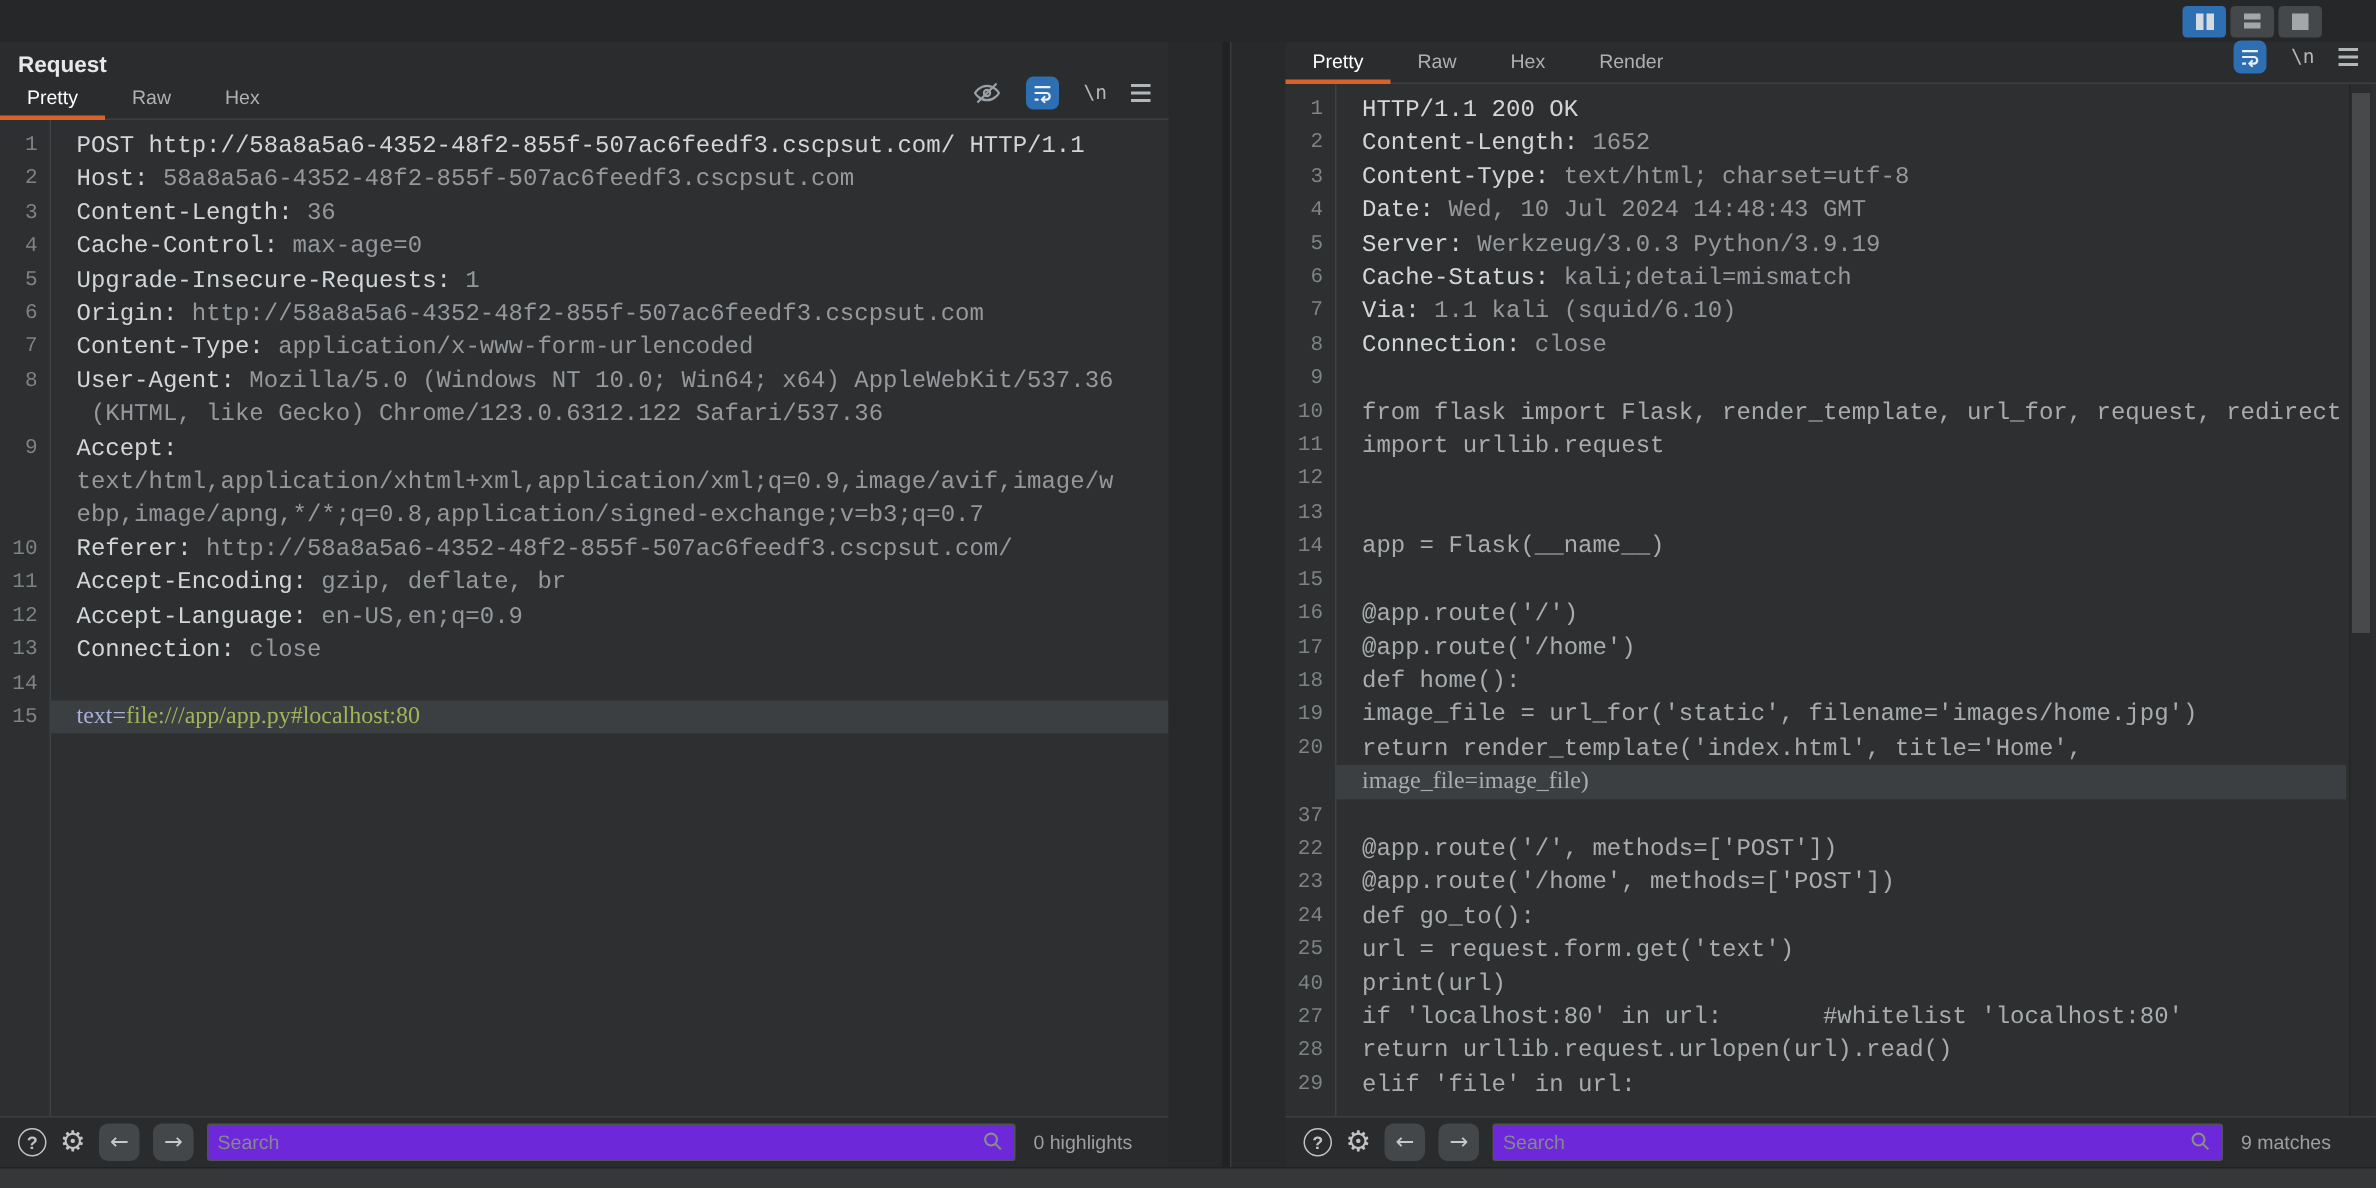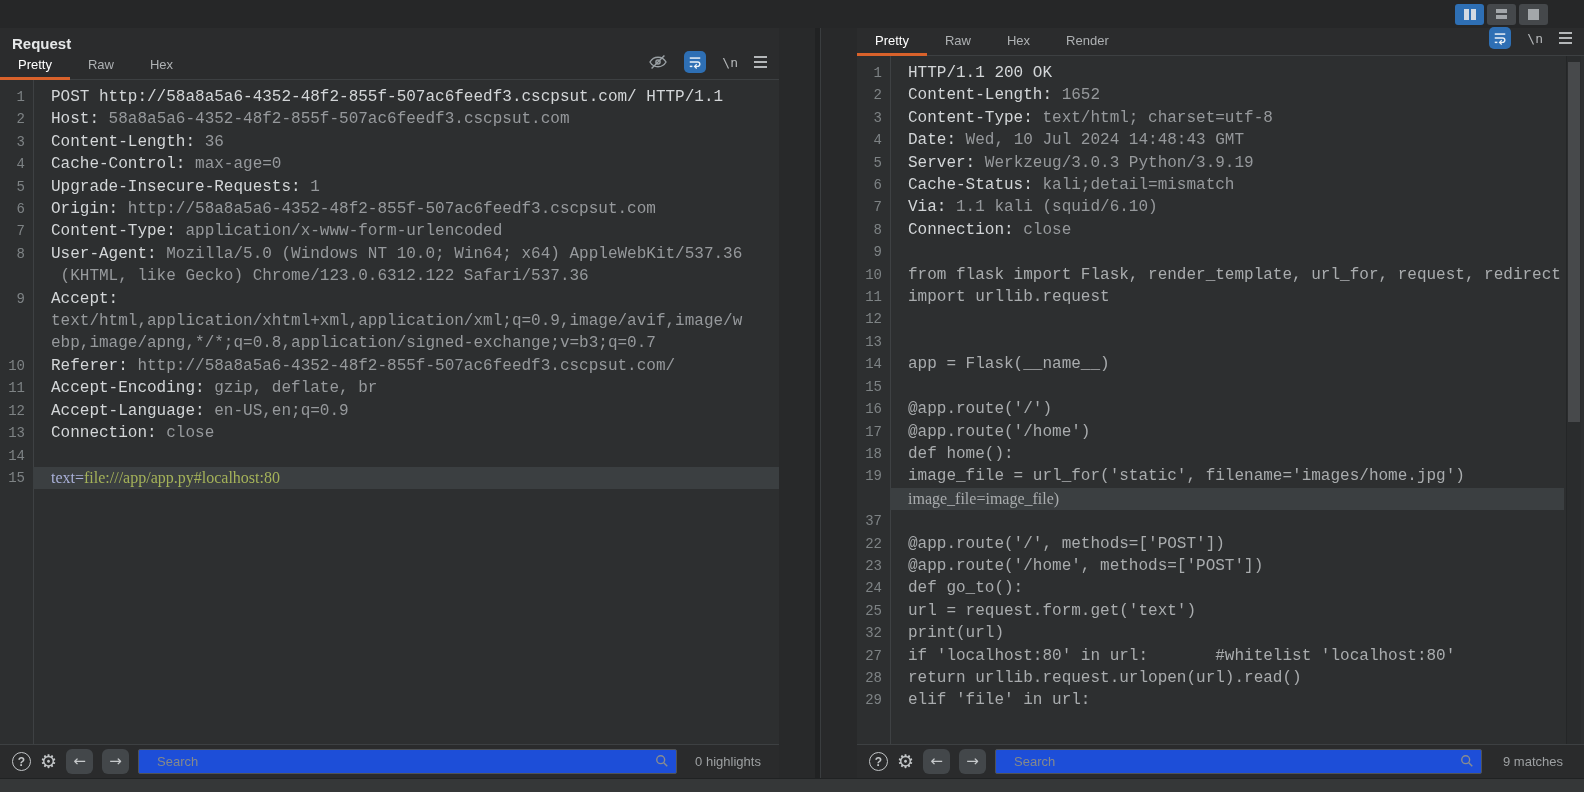--- a/index.html
+++ b/index.html
@@ -57,24 +57,24 @@
   
   .scrollbar { position:absolute; top:0; bottom:0; right:3px; width:15px; background:#2a2c2d; border-left:1px solid #242627; }
   .thumb { position:absolute; top:6px; left:1px; right:1px; height:360px; background:#47494b; }
 
   
   .searchbar { height:34px; flex:none; background:#2a2b2c; border-top:1px solid #3d4042; display:flex; align-items:center; padding:0 12px; gap:9px; }
   .help { width:19px; height:19px; border:1.5px solid #c2c5c7; border-radius:50%; display:flex; align-items:center; justify-content:center; font-size:12px; font-weight:bold; color:#c2c5c7; cursor:pointer; flex:none; }
   .gear { font-family:"DejaVu Sans", sans-serif; font-size:19px; color:#c2c5c7; line-height:1; cursor:pointer; flex:none; }
   .navbtn { width:27px; height:25px; border:none; border-radius:6px; background:#43474a; color:#c6c9cb; font-size:15px; font-family:"DejaVu Sans", sans-serif; cursor:pointer; flex:none; line-height:1; }
   .inputwrap { flex:1; position:relative; height:25px; }
-  .inputwrap input { width:100%; height:100%; background:#1d4ed8; border:1px solid #505356; border-radius:2px; color:#cfd2d4; font-size:13px; font-family:"Liberation Sans", sans-serif; padding:0 30px 0 18px; outline:none; }
+  .inputwrap input { width:100%; height:100%; background:#6d28d9; border:1px solid #505356; border-radius:2px; color:#cfd2d4; font-size:13px; font-family:"Liberation Sans", sans-serif; padding:0 30px 0 6px; outline:none; }
   .inputwrap input::placeholder { color:#85898b; }
   .mag { position:absolute; right:8px; top:5px; }
-  .status { flex:none; min-width:78px; text-align:center; color:#9da0a2; font-size:13px; margin-left:3px; }
+  .status { flex:none; min-width:78px; text-align:left; color:#9da0a2; font-size:13px; margin-left:3px; }
 
   
   .footer { height:14px; flex:none; background:#353738; border-top:1px solid #202223; }
 </style>
 </head>
 <body>
 
 <div class="app">
 
   <div class="topbar">
@@ -214,27 +214,28 @@
             <div class="row"><span class="ln">10</span><span class="lt"><span class="code">from flask import Flask, render_template, url_for, request, redirect</span></span></div>
             <div class="row"><span class="ln">11</span><span class="lt"><span class="code">import urllib.request</span></span></div>
             <div class="row"><span class="ln">12</span><span class="lt"></span></div>
             <div class="row"><span class="ln">13</span><span class="lt"></span></div>
             <div class="row"><span class="ln">14</span><span class="lt"><span class="code">app = Flask(__name__)</span></span></div>
             <div class="row"><span class="ln">15</span><span class="lt"></span></div>
             <div class="row"><span class="ln">16</span><span class="lt"><span class="code">@app.route('/')</span></span></div>
             <div class="row"><span class="ln">17</span><span class="lt"><span class="code">@app.route('/home')</span></span></div>
             <div class="row"><span class="ln">18</span><span class="lt"><span class="code">def home():</span></span></div>
             <div class="row"><span class="ln">19</span><span class="lt"><span class="code">image_file = url_for('static', filename='images/home.jpg')</span></span></div>
+            <div class="row"><span class="ln">20</span><span class="lt"><span class="code">return render_template('index.html', title='Home',</span></span></div>
             <div class="row hl"><span class="ln"></span><span class="lt"><span class="code">image_file=image_file)</span></span></div>
             <div class="row"><span class="ln">37</span><span class="lt"></span></div>
             <div class="row"><span class="ln">22</span><span class="lt"><span class="code">@app.route('/', methods=['POST'])</span></span></div>
             <div class="row"><span class="ln">23</span><span class="lt"><span class="code">@app.route('/home', methods=['POST'])</span></span></div>
             <div class="row"><span class="ln">24</span><span class="lt"><span class="code">def go_to():</span></span></div>
             <div class="row"><span class="ln">25</span><span class="lt"><span class="code">url = request.form.get('text')</span></span></div>
-            <div class="row"><span class="ln">32</span><span class="lt"><span class="code">print(url)</span></span></div>
+            <div class="row"><span class="ln">40</span><span class="lt"><span class="code">print(url)</span></span></div>
             <div class="row"><span class="ln">27</span><span class="lt"><span class="code">if 'localhost:80' in url:       #whitelist 'localhost:80'</span></span></div>
             <div class="row"><span class="ln">28</span><span class="lt"><span class="code">return urllib.request.urlopen(url).read()</span></span></div>
             <div class="row"><span class="ln">29</span><span class="lt"><span class="code">elif 'file' in url:</span></span></div>
           </div>
         <div class="scrollbar">
           <div class="thumb"></div>
         </div>
       </div>
       <div class="searchbar">
         <span class="help">?</span>

